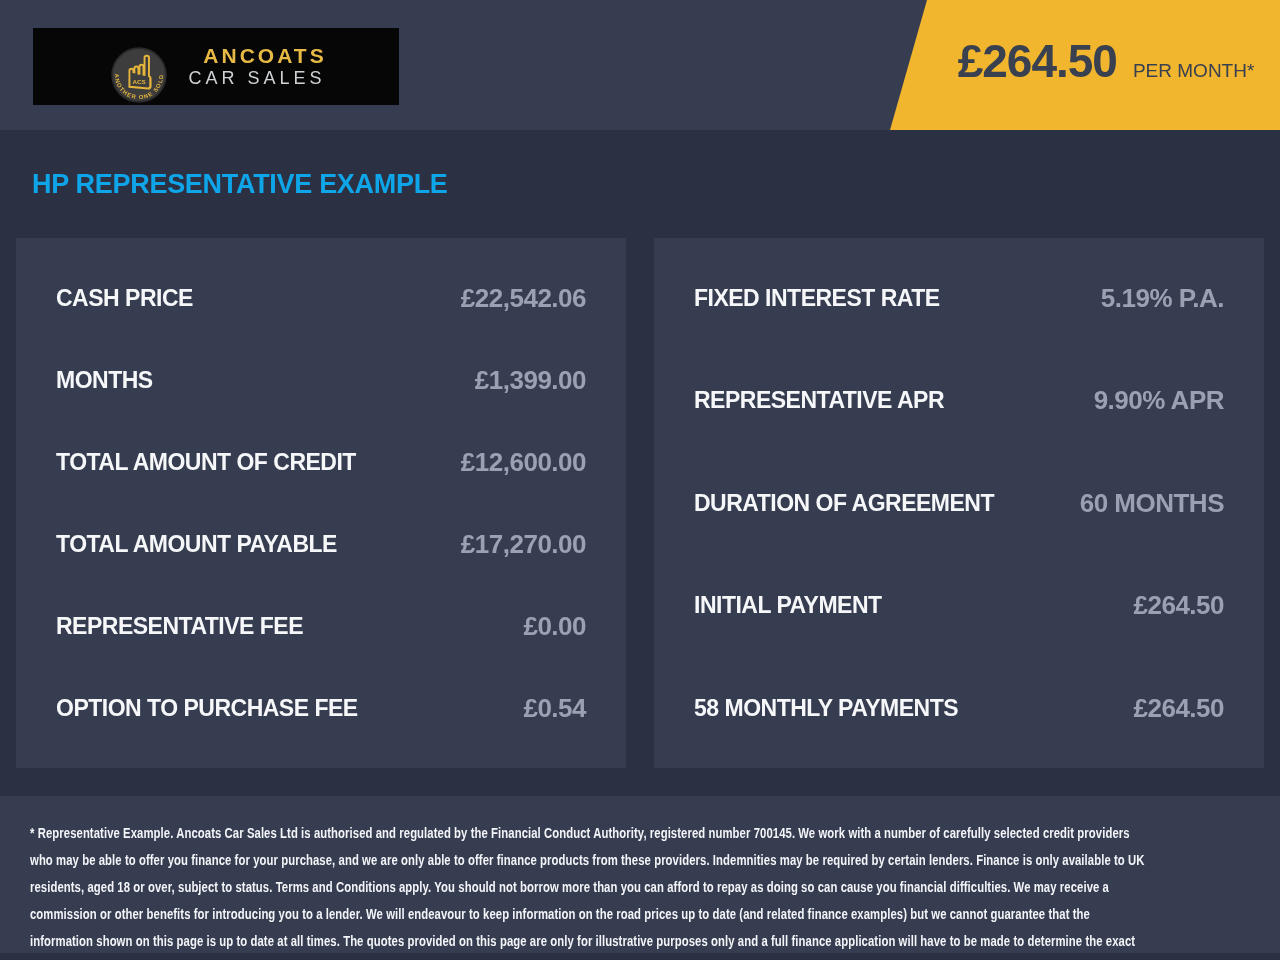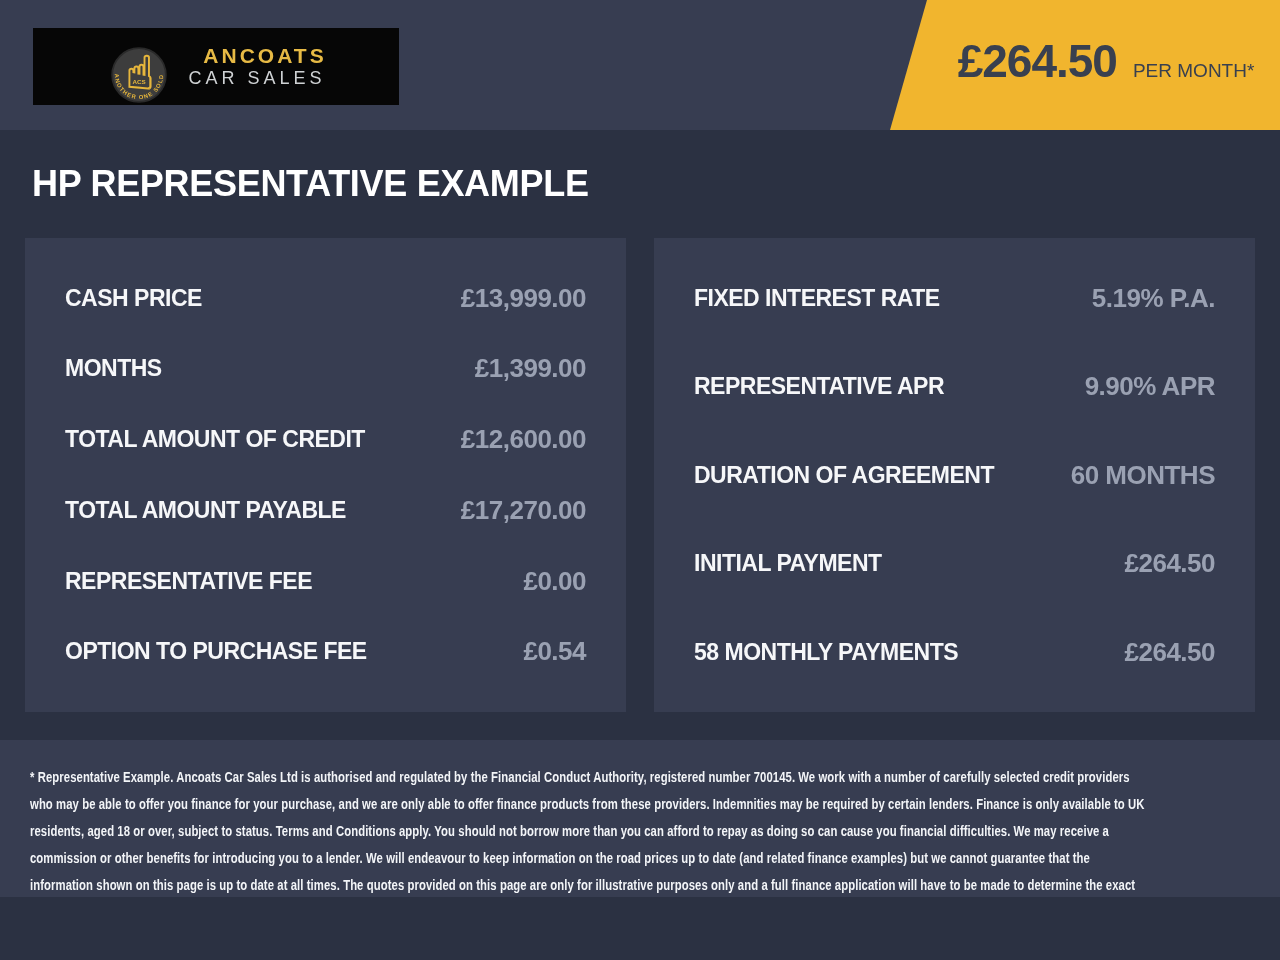--- a/index.html
+++ b/index.html
@@ -78,32 +78,32 @@
   }
 
   
   .heading-band {
     height: 108px;
     display: flex;
     align-items: center;
     padding: 0 32px;
   }
   .page-title {
-    color: #ffffff;
-    font-size: 36px;
+    color: #0ea5e9;
+    font-size: 27px;
     font-weight: bold;
     letter-spacing: -0.3px;
   }
 
   
   .panels {
     display: flex;
     gap: 28px;
-    margin: 0 25px;
-    height: 474px;
+    margin: 0 16px;
+    height: 530px;
   }
   .panel {
     flex: 1;
     background: #373d51;
     padding: 26px 40px;
     display: flex;
     flex-direction: column;
     justify-content: space-between;
   }
   .finance-row {
@@ -180,21 +180,21 @@
 
   <div class="heading-band">
     <div class="page-title">HP REPRESENTATIVE EXAMPLE</div>
   </div>
 
   <div class="panels">
 
     <div class="panel">
       <div class="finance-row">
         <div class="row-label">CASH PRICE</div>
-        <div class="row-value">£13,999.00</div>
+        <div class="row-value">£22,542.06</div>
       </div>
       <div class="finance-row">
         <div class="row-label">MONTHS</div>
         <div class="row-value">£1,399.00</div>
       </div>
       <div class="finance-row">
         <div class="row-label">TOTAL AMOUNT OF CREDIT</div>
         <div class="row-value">£12,600.00</div>
       </div>
       <div class="finance-row">

